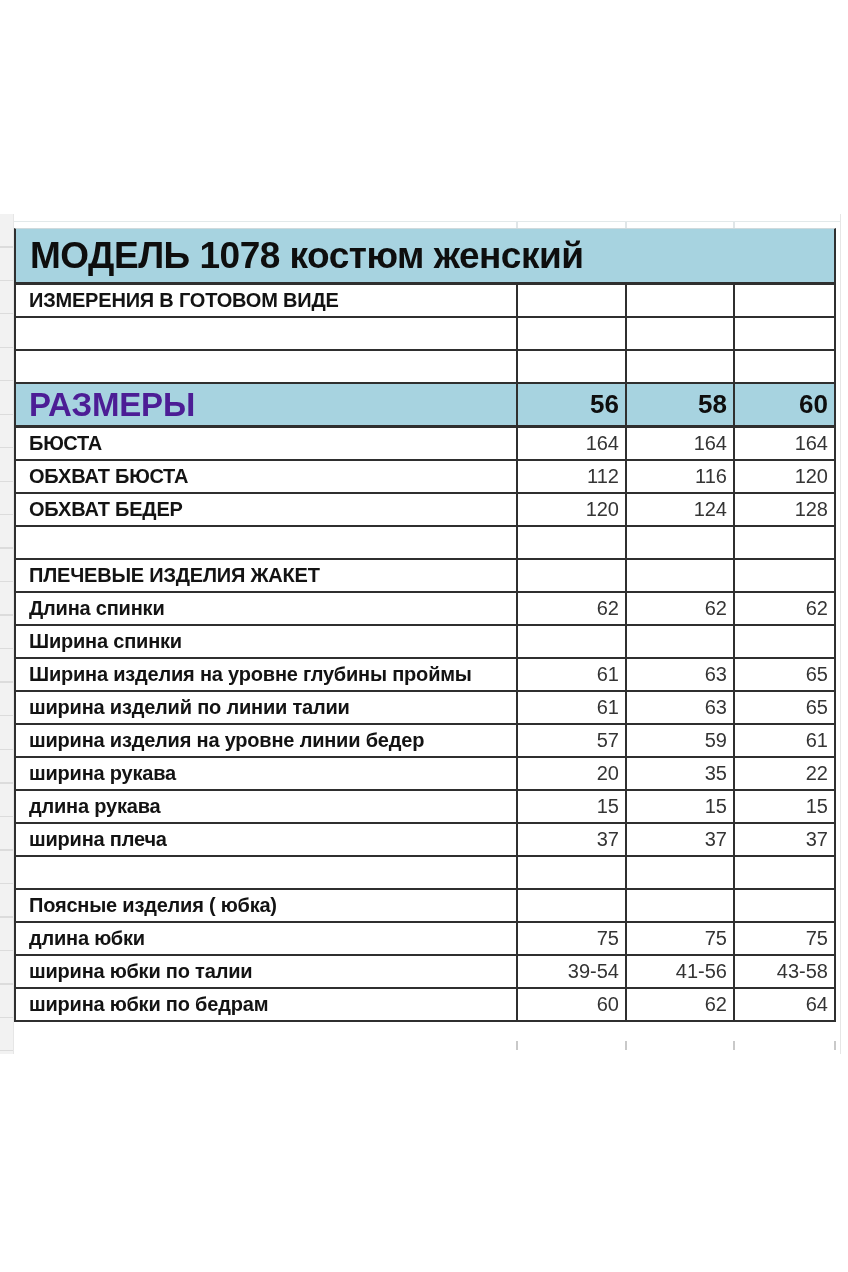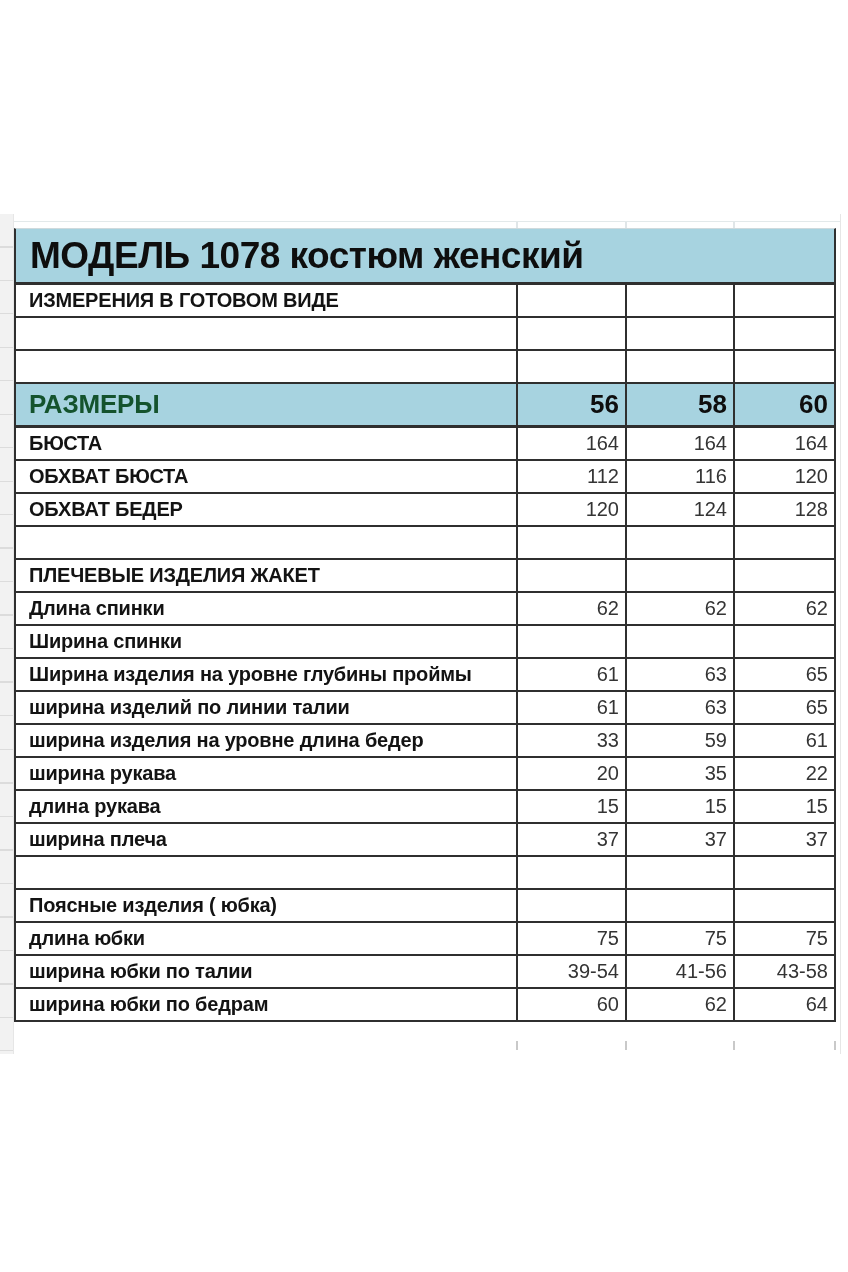--- a/index.html
+++ b/index.html
@@ -77,21 +77,21 @@
     display: flex; align-items: center; justify-content: flex-end;
     padding-right: 6px;
     font-size: 20px; font-weight: 400; color: #343434;
     white-space: nowrap;
   }
   .row.sizes {
     height: 44px;
     background: var(--accent);
     border-bottom: 3px solid var(--line);
   }
-  .row.sizes .label { font-size: 26px; color: #14532d; }
+  .row.sizes .label { font-size: 33px; color: #4c1d95; }
   .row.sizes .val { font-size: 26px; font-weight: 700; color: #0e0e0e; }
 </style>
 </head>
 <body>
 
 <div class="page">
 
   <div class="left-strip"></div>
   <div class="top-hairline"></div>
   <div class="stub-top" style="left:516px"></div>
@@ -176,22 +176,22 @@
           <div class="val">63</div>
           <div class="val">65</div>
         </div>
         <div class="row">
           <div class="label">ширина изделий по линии талии</div>
           <div class="val">61</div>
           <div class="val">63</div>
           <div class="val">65</div>
         </div>
         <div class="row">
-          <div class="label">ширина изделия на уровне длина бедер</div>
-          <div class="val">33</div>
+          <div class="label">ширина изделия на уровне линии бедер</div>
+          <div class="val">57</div>
           <div class="val">59</div>
           <div class="val">61</div>
         </div>
         <div class="row">
           <div class="label">ширина рукава</div>
           <div class="val">20</div>
           <div class="val">35</div>
           <div class="val">22</div>
         </div>
         <div class="row">

